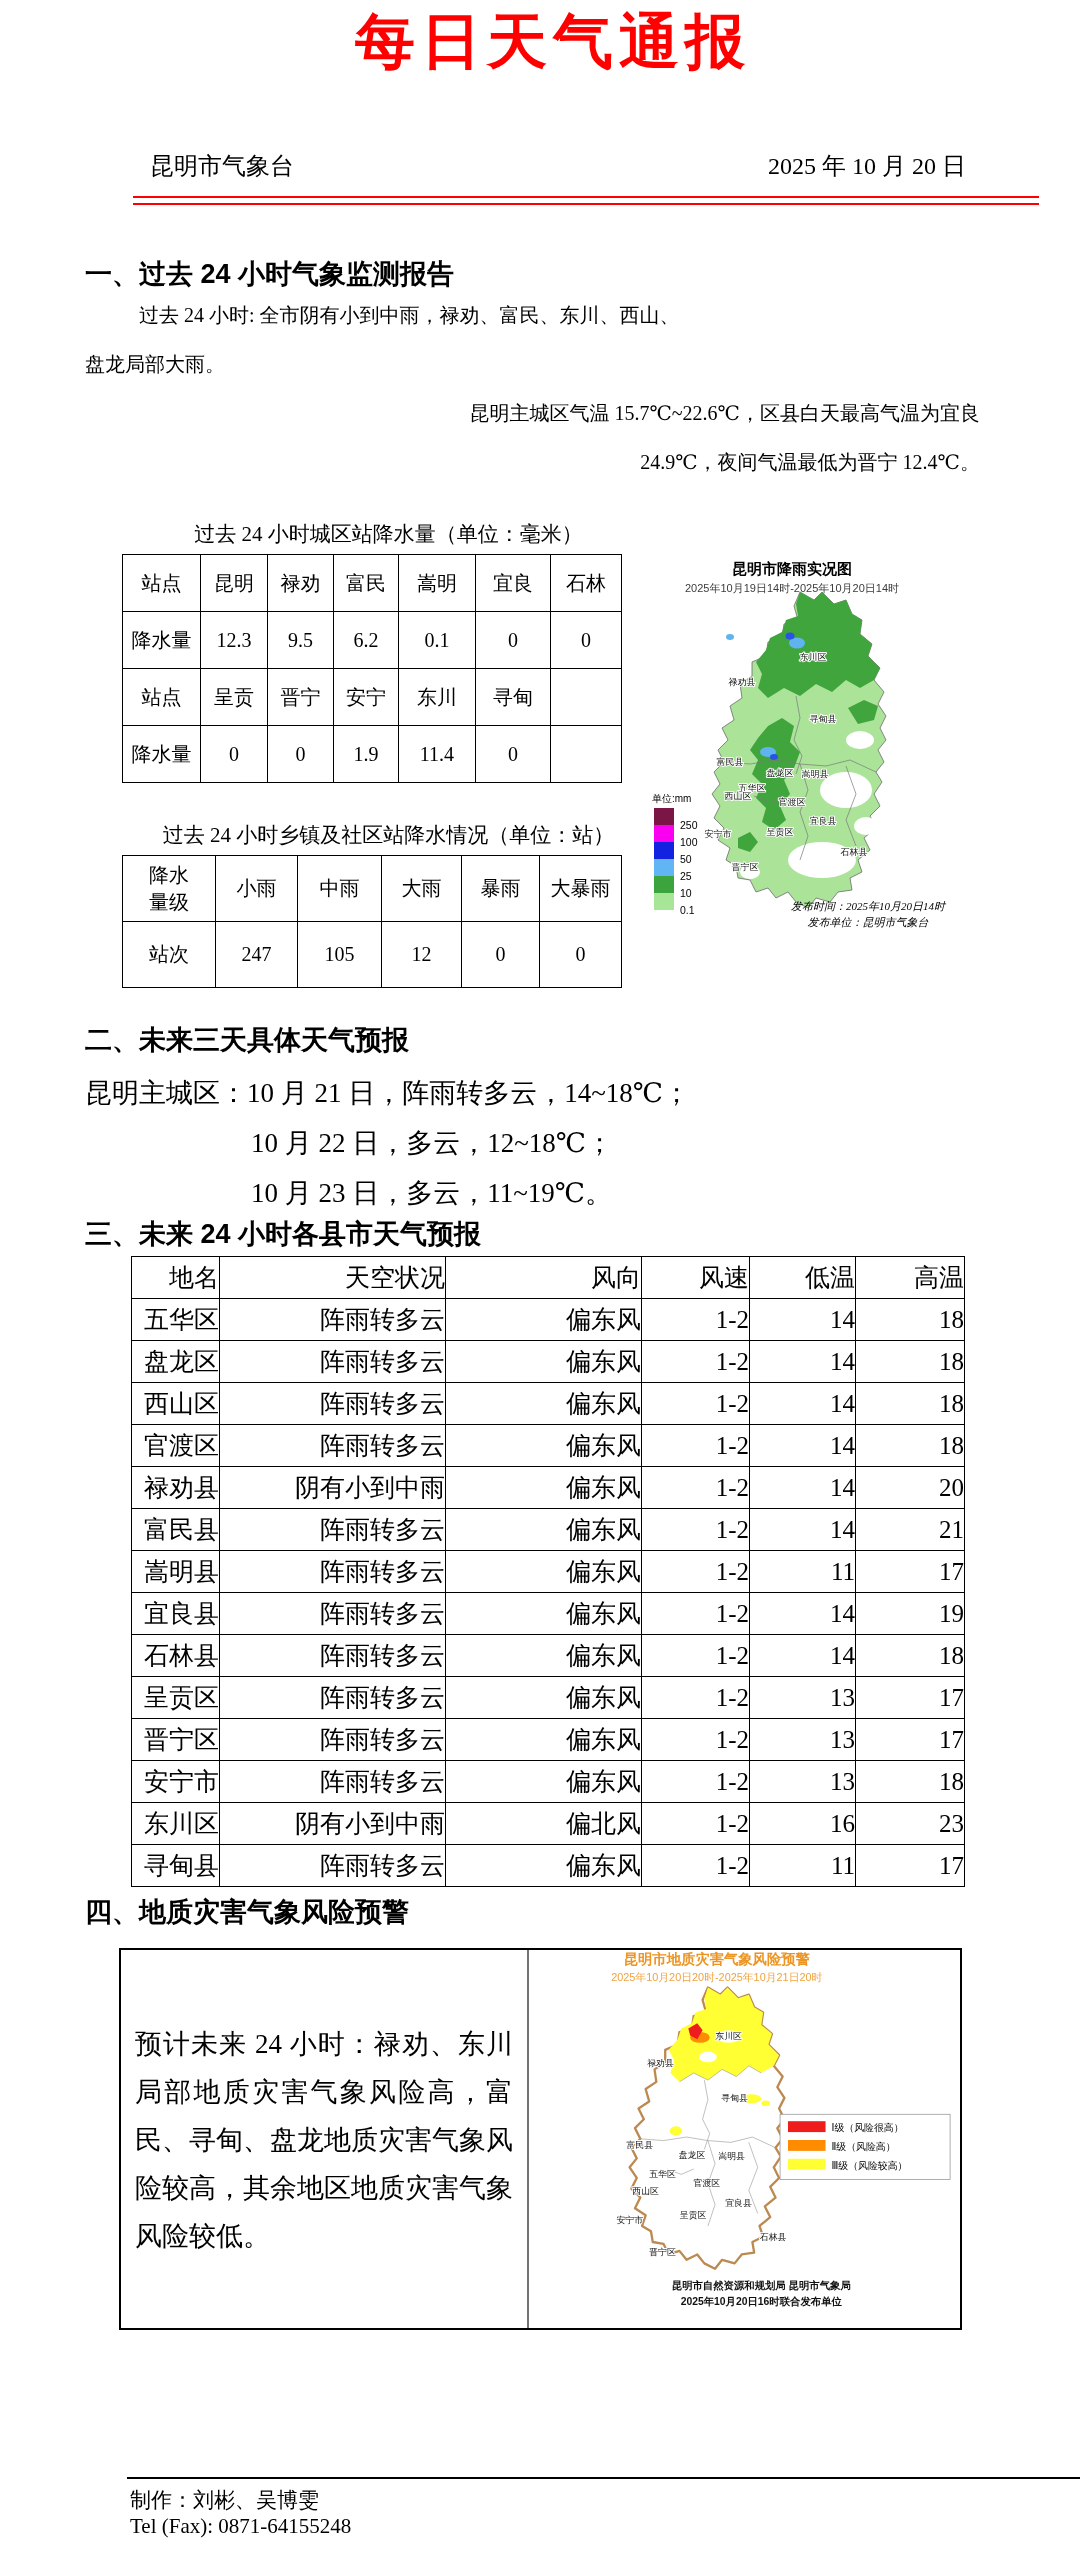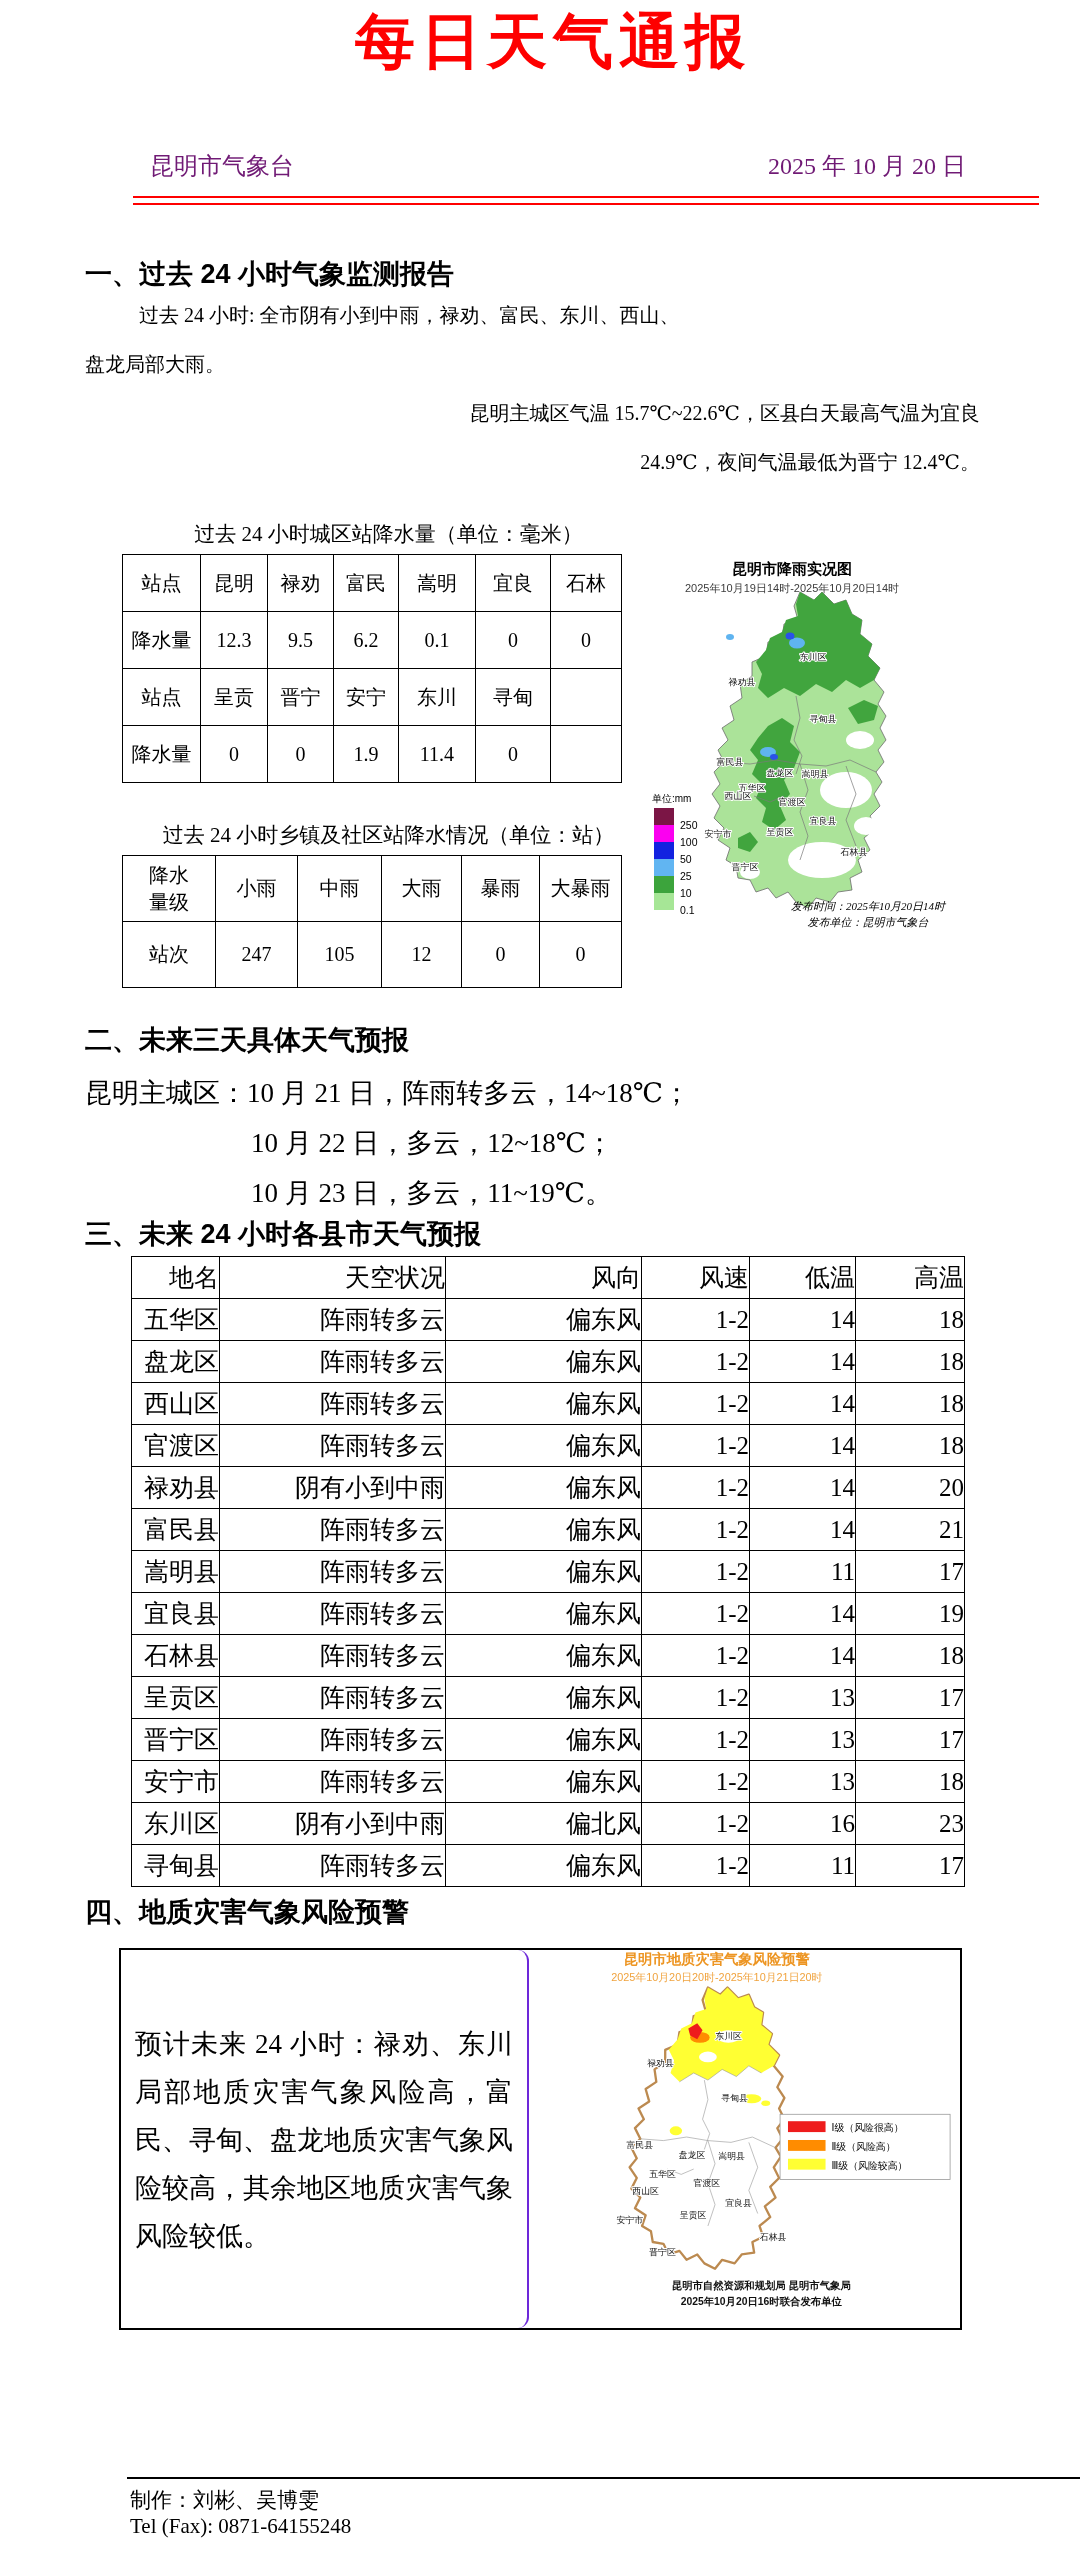--- a/index.html
+++ b/index.html
@@ -1,21 +1,21 @@
 <!DOCTYPE html>
 <html><head>
 <meta charset="utf-8">
 <style>
   html,body{margin:0;padding:0;background:#ffffff;}
   .page{position:relative;width:1080px;height:2553px;background:#fff;overflow:hidden;
         font-family:"Liberation Serif","DejaVu Serif",serif;color:#000;padding-left:26px;}
   .doc-title{position:absolute;top:2px;left:0;width:100%;text-align:center;
              font-size:60px;font-weight:bold;color:#fe0000;letter-spacing:6px;}
   .hdr-row{position:absolute;top:150px;left:150px;right:140px;display:flex;
-           justify-content:space-between;font-size:24px;color:#701a75;}
+           justify-content:space-between;font-size:24px;color:#000000;}
   .dbl-rule{position:absolute;top:196px;left:133px;right:67px;height:5px;
             border-top:2px solid #f00;border-bottom:2px solid #f00;}
   .sec-h{position:absolute;left:85px;font-family:"Liberation Sans","DejaVu Sans",sans-serif;
          font-weight:bold;font-size:27px;white-space:nowrap;}
   .para{position:absolute;left:85px;width:895px;font-size:20px;line-height:49px;}
   .para .ln{white-space:nowrap;}
   .ind{padding-left:54px;}
   .left-col{position:absolute;top:520px;left:85px;width:560px;}
   .tbl-caption{font-size:21px;padding-left:47px;white-space:nowrap;text-align:center;}
   table.small{border-collapse:collapse;table-layout:fixed;width:499px;margin-left:37px;
@@ -26,22 +26,22 @@
   .cap2{margin-top:38px;}
   .rain-map-wrap{position:absolute;top:550px;left:650px;width:430px;height:430px;}
   table.forecast{position:absolute;top:1256px;left:131px;border-collapse:collapse;
                  table-layout:fixed;width:833px;font-size:25px;text-align:right;border-radius:18px;}
   table.forecast td{border:1px solid #000;padding:0;height:41px;vertical-align:middle;}
   .s2-lines{position:absolute;top:1068px;left:85px;font-size:27px;line-height:50px;}
   .s2-lines .ln{white-space:nowrap;}
   .s2-ind{padding-left:166px;}
   .risk-box{position:absolute;top:1948px;left:119px;width:843px;height:382px;
             border:2px solid #000;box-sizing:border-box;display:flex;}
-  .risk-text{flex:0 0 408px;box-sizing:border-box;border-right:2px solid #6d28d9;
-             padding:70px 14px 0 14px;font-size:27px;line-height:48px;text-align:justify;border-radius:11px;}
+  .risk-text{flex:0 0 408px;box-sizing:border-box;border-right:2px solid #737373;
+             padding:70px 14px 0 14px;font-size:27px;line-height:48px;text-align:justify;}
   .risk-map-cell{flex:1;position:relative;}
   .footer-rule{position:absolute;top:2477px;left:127px;right:0;border-top:2px solid #000;}
   .foot-ln1{position:absolute;top:2486px;left:130px;font-size:21px;white-space:nowrap;}
   .foot-ln2{position:absolute;top:2514px;left:130px;font-size:21px;white-space:nowrap;}
   
   svg{font-family:"Liberation Sans","DejaVu Sans",sans-serif;}
   .map-title{font-size:15px;font-weight:bold;fill:#000;text-anchor:middle;}
   .map-sub{font-size:11px;fill:#3c3c3c;text-anchor:middle;}
   .map-label{font-size:9px;fill:#111;text-anchor:middle;paint-order:stroke;stroke:#fff;
              stroke-width:2px;stroke-linejoin:round;}

